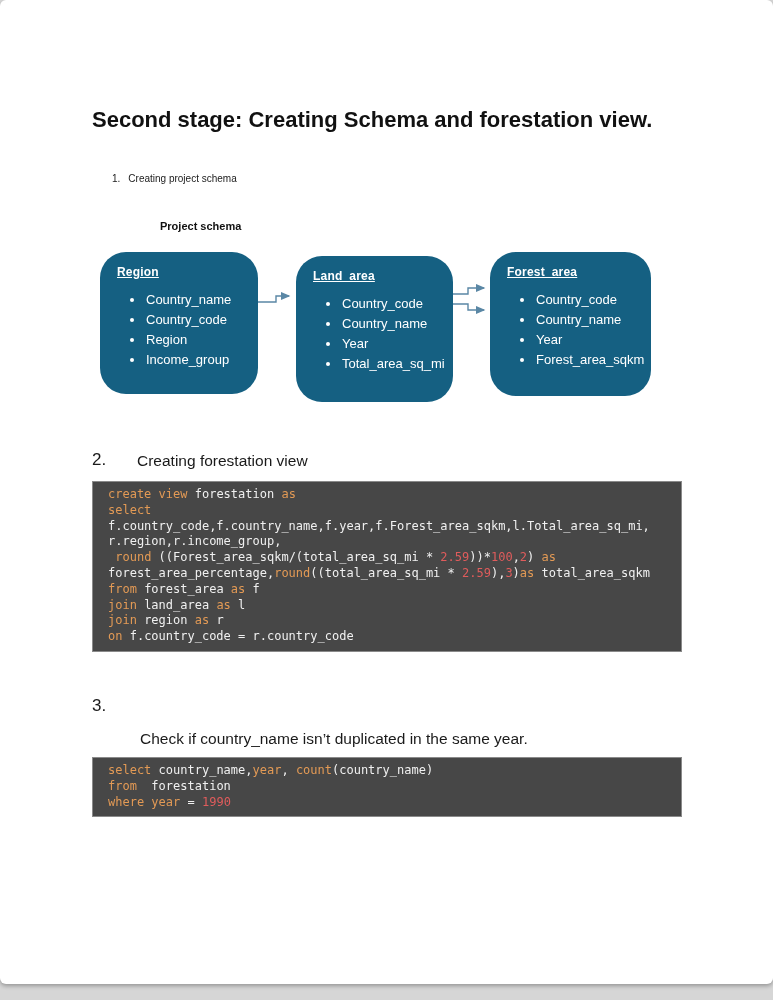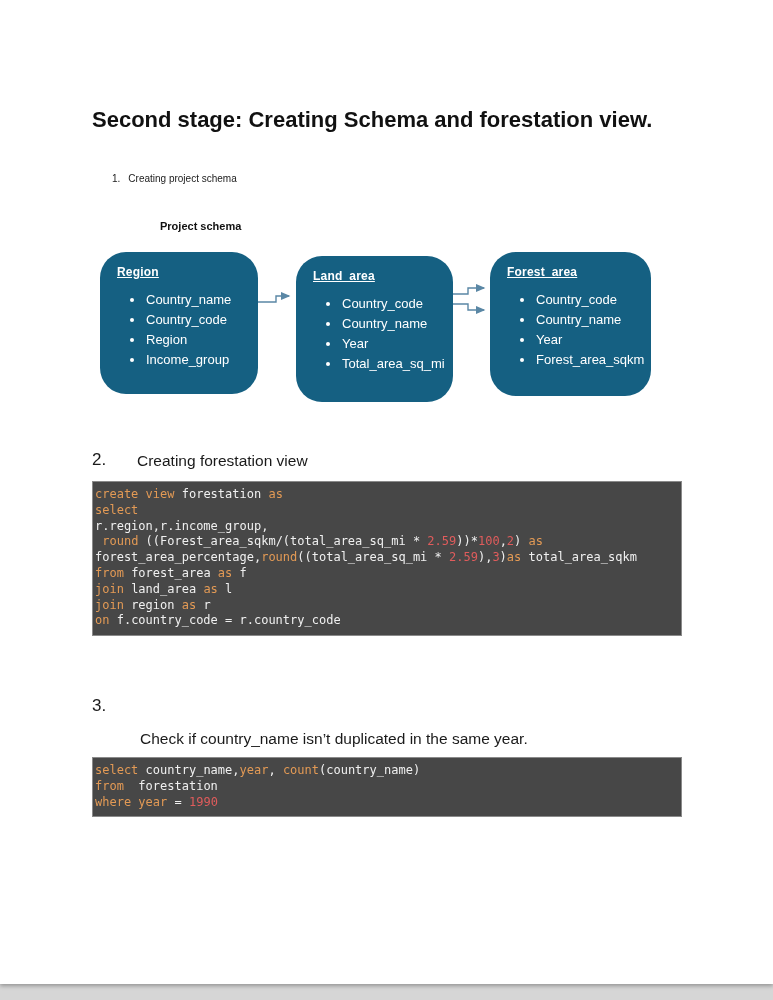--- a/index.html
+++ b/index.html
@@ -9,20 +9,21 @@
   *{box-sizing:border-box;}
   html,body{margin:0;padding:0;}
   body{
     width:773px;height:1000px;background:#d6d6d6;
     font-family:"Liberation Sans", sans-serif;color:#1a1a1a;
     overflow:hidden;
   }
   .page{
     position:relative;width:773px;height:984px;background:#ffffff;
     box-shadow:0 2px 4px rgba(0,0,0,.3);
+    border-radius:6px;
   }
   .title{
     position:absolute;left:92px;top:90px;width:600px;
     font-size:22px;font-weight:bold;line-height:1.32;color:#111;
   }
   .num-item{position:absolute;font-size:10px;color:#1a1a1a;}
   .item1{left:112px;top:173px;}
   .item1 .num{margin-right:8px;}
   .item-num{position:absolute;font-size:16px;color:#1a1a1a;}
   .item-text{position:absolute;font-size:15.5px;color:#1a1a1a;}
@@ -53,21 +54,21 @@
   }
   .e-region{left:8px;top:6px;width:158px;height:142px;}
   .e-land{left:204px;top:10px;width:157px;height:146px;}
   .e-forest{left:398px;top:6px;width:161px;height:144px;}
   .arrows{position:absolute;left:0;top:0;width:600px;height:175px;pointer-events:none;}
   .arrow-path{stroke:var(--arrow);stroke-width:1.4;fill:none;}
   .arrow-head{fill:var(--arrow);}
   .code-block{
     position:absolute;left:92px;width:590px;
     background:var(--codebg);border:1px solid #8a8a8a;
-    padding:5px 8px 6px 2px;
+    padding:5px 8px 6px 15px;
     font-family:"DejaVu Sans Mono","Liberation Mono",monospace;
     font-size:12px;color:var(--plain);
   }
   .code1{top:481px;}
   .code2{top:757px;}
   .code-line{white-space:pre;line-height:15.8px;}
   .tok-k{color:var(--kw);}
   .tok-p{color:var(--plain);}
   .tok-n{color:var(--num);}
 </style>
@@ -127,20 +128,21 @@
       <path class="arrow-path" d="M361,58 L376,58 L376,64 L392,64" marker-end="url(#ah)"></path>
     </svg>
   </div>
 
   <span class="item-num n2">2.</span>
   <span class="item-text t2">Creating forestation view</span>
 
   <div class="code-block code1">
       <div class="code-line"><span class="tok-k">create view</span><span class="tok-p"> forestation </span><span class="tok-k">as</span></div>
       <div class="code-line"><span class="tok-k">select</span></div>
+      <div class="code-line"><span class="tok-p">f.country_code,f.country_name,f.year,f.Forest_area_sqkm,l.Total_area_sq_mi,</span></div>
       <div class="code-line"><span class="tok-p">r.region,r.income_group,</span></div>
       <div class="code-line"><span class="tok-p"> </span><span class="tok-k">round</span><span class="tok-p"> ((Forest_area_sqkm/(total_area_sq_mi * </span><span class="tok-n">2.59</span><span class="tok-p">))*</span><span class="tok-n">100</span><span class="tok-p">,</span><span class="tok-n">2</span><span class="tok-p">) </span><span class="tok-k">as</span></div>
       <div class="code-line"><span class="tok-p">forest_area_percentage,</span><span class="tok-k">round</span><span class="tok-p">((total_area_sq_mi * </span><span class="tok-n">2.59</span><span class="tok-p">),</span><span class="tok-n">3</span><span class="tok-p">)</span><span class="tok-k">as</span><span class="tok-p"> total_area_sqkm</span></div>
       <div class="code-line"><span class="tok-k">from</span><span class="tok-p"> forest_area </span><span class="tok-k">as</span><span class="tok-p"> f</span></div>
       <div class="code-line"><span class="tok-k">join</span><span class="tok-p"> land_area </span><span class="tok-k">as</span><span class="tok-p"> l</span></div>
       <div class="code-line"><span class="tok-k">join</span><span class="tok-p"> region </span><span class="tok-k">as</span><span class="tok-p"> r</span></div>
       <div class="code-line"><span class="tok-k">on</span><span class="tok-p"> f.country_code = r.country_code</span></div>
     </div>
 
   <span class="item-num n3">3.</span>

